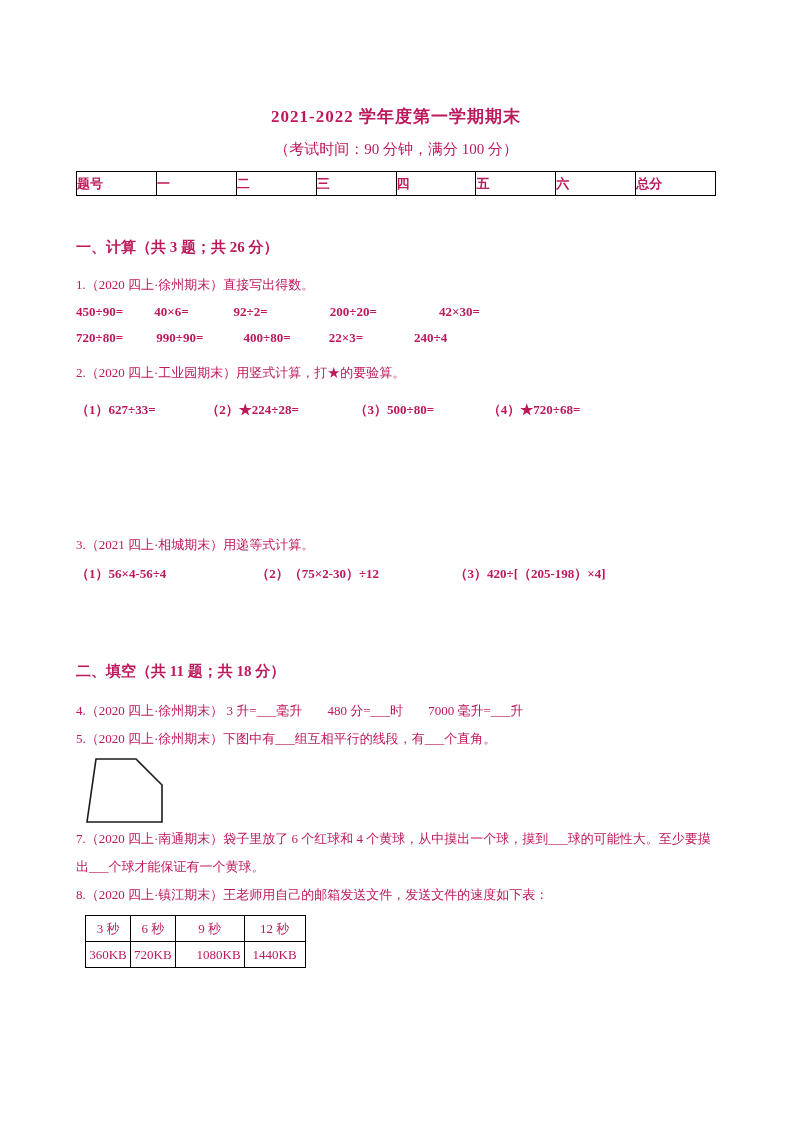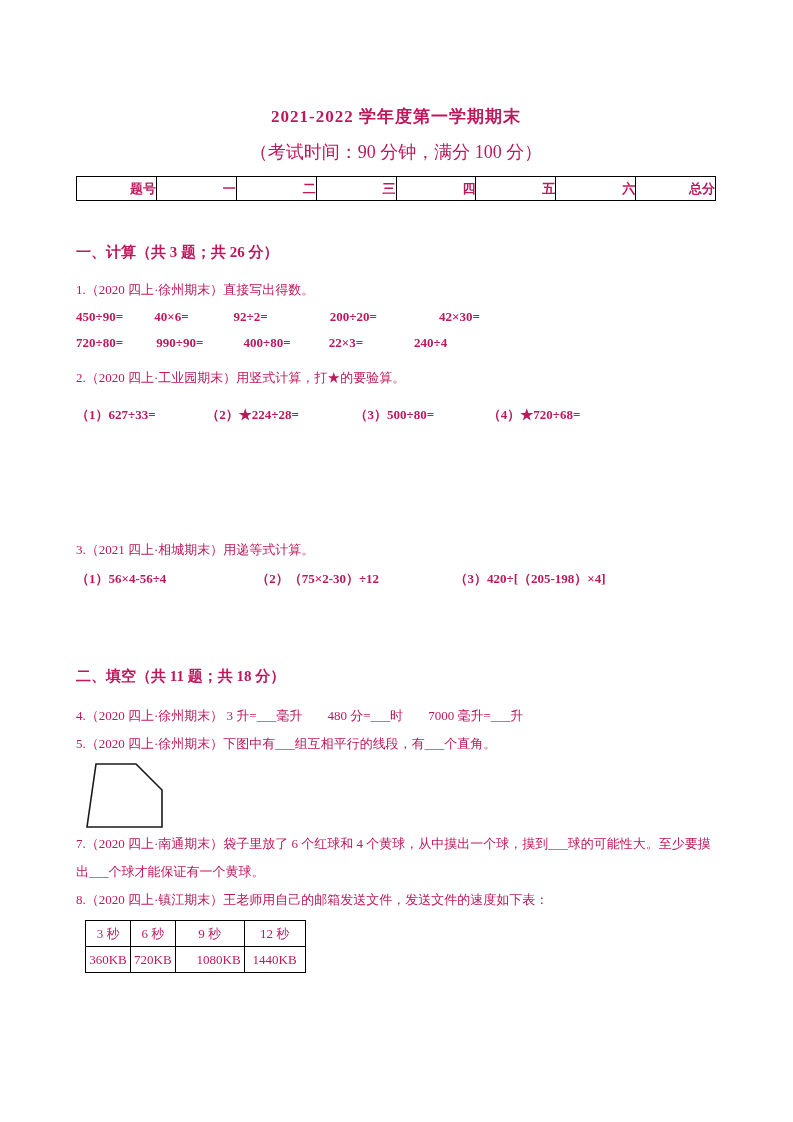--- a/index.html
+++ b/index.html
@@ -8,23 +8,23 @@
     width:793px;height:1122px;
     background:#ffffff;color:#be185d;
     font-family:"Liberation Serif","DejaVu Serif",serif;
     font-size:13px;
     padding:105px 77px 30px 76px;
     box-sizing:border-box;
     overflow:hidden;
   }
   .title1{font-size:17px;font-weight:700;text-align:center;letter-spacing:1px;}
   .title2{font-size:23px;font-weight:700;text-align:center;margin-top:16px;letter-spacing:2px;}
-  .exam-info{font-size:18px;text-align:center;margin-top:12px;}
+  .exam-info{font-size:15px;text-align:center;margin-top:12px;}
   .score-table{width:100%;border-collapse:collapse;table-layout:fixed;margin-top:12px;}
-  .score-table td{border:1px solid #000;height:23px;text-align:right;font-size:13px;font-weight:700;padding:0;}
+  .score-table td{border:1px solid #000;height:23px;text-align:left;font-size:13px;font-weight:700;padding:0;}
   .section-heading{font-size:15px;font-weight:700;margin-top:42px;}
   .stem{line-height:28px;margin:0;}
   .mt14{margin-top:14px;}
   .mt16{margin-top:16px;}
   .mt8{margin-top:8px;}
   .mt6{margin-top:6px;}
   .calc-row{font-weight:700;line-height:26px;white-space:nowrap;}
   .calc-row span{display:inline-block;}
   .row-q1-1 span:nth-child(1){width:75px;}
   .row-q1-1 span:nth-child(2){width:76px;}

